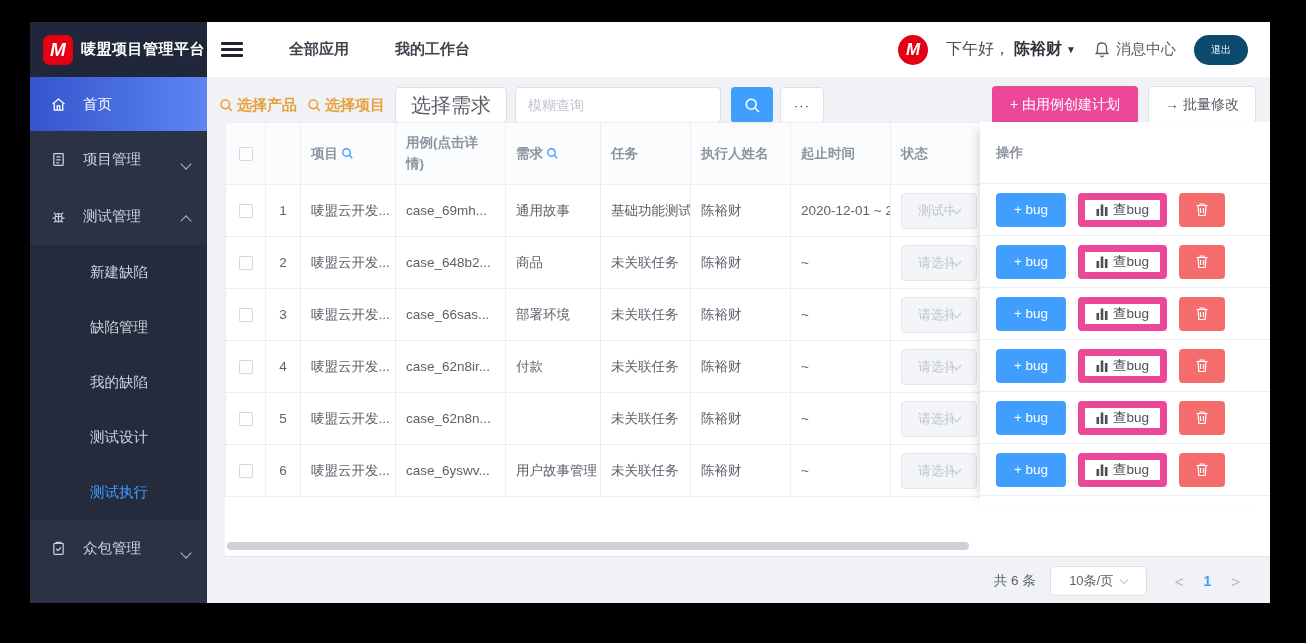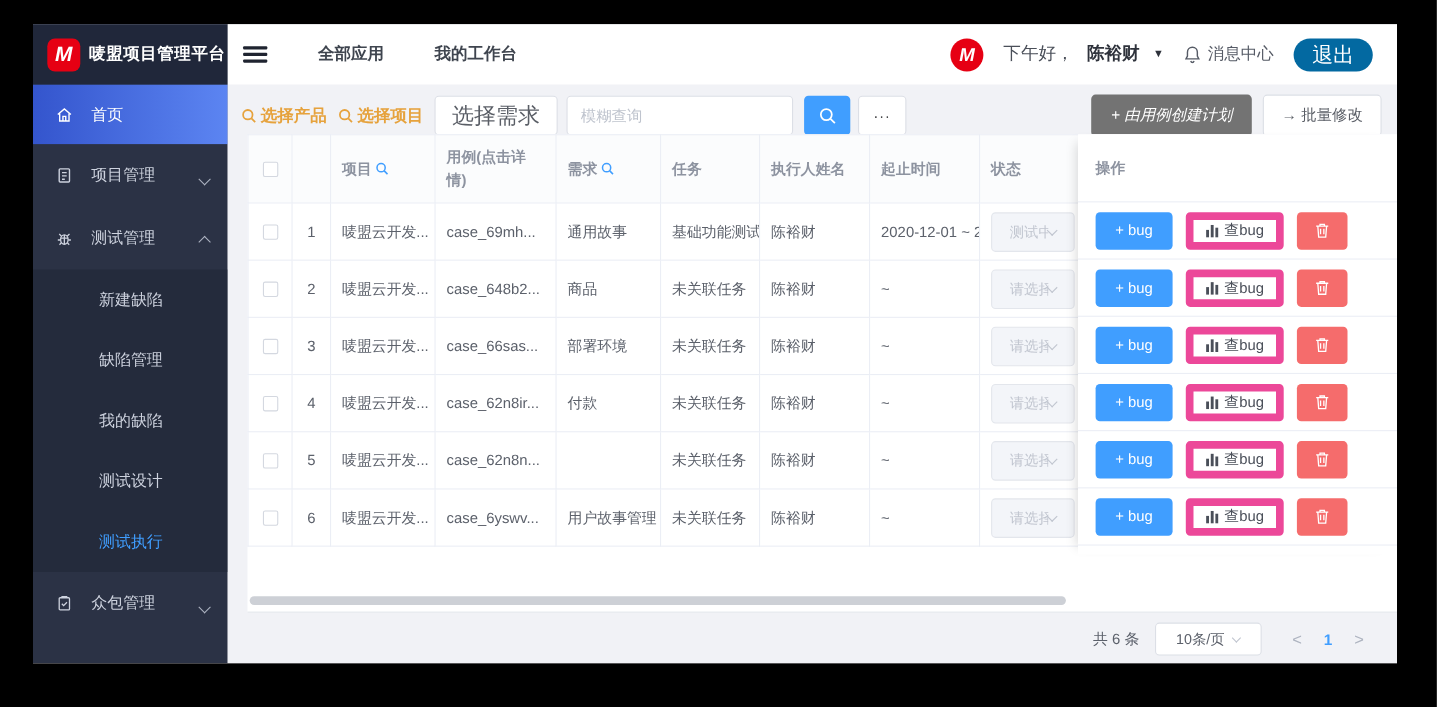--- a/index.html
+++ b/index.html
@@ -38,46 +38,46 @@
   .header { position:absolute; left:177px; top:0; right:0; height:55px; background:#fff;
     display:flex; align-items:center; padding:0 22px 0 14px; }
   .hamburger { width:22px; height:15px; display:flex; flex-direction:column;
     justify-content:space-between; cursor:pointer; }
   .hamburger div { height:3px; background:#1f2430; border-radius:1px; }
   .head-tab { font-size:15px; color:#3f454f; font-weight:600; margin-left:46px; cursor:pointer; }
   .head-right { margin-left:auto; display:flex; align-items:center; gap:18px; }
   .avatar { width:30px; height:30px; border-radius:50%; background:#e60013; color:#fff;
     font-weight:bold; font-style:italic; font-size:17px; display:flex; align-items:center;
     justify-content:center; }
-  .greeting { font-size:16px; color:#4a4f59; cursor:pointer; display:flex; align-items:center; gap:12px;}
+  .greeting { font-size:16px; color:#4a4f59; cursor:pointer; display:flex; align-items:center; gap:4px;}
   .greeting b { color:#2e323b; }
   .caret-down { font-size:10px; color:#2e323b; }
   .msg-center { display:flex; align-items:center; gap:6px; font-size:15px; color:#565b66; cursor:pointer;}
-  .btn-logout { background:#0369a1; color:#fff; border:none; border-radius:16px;
-    height:30px; padding:0 17px; font-size:19px; cursor:pointer; }
+  .btn-logout { background:#0c4a6e; color:#fff; border:none; border-radius:16px;
+    height:30px; padding:0 17px; font-size:10px; cursor:pointer; }
 
   
   .main { position:absolute; left:177px; top:55px; right:0; bottom:0; background:#f1f2f6; }
   .toolbar { position:absolute; left:12px; right:14px; top:8px; height:40px;
     display:flex; align-items:center; }
   .filter-link { color:#e6a23c; font-size:15px; font-weight:bold; display:flex;
     align-items:center; gap:3px; margin-right:10px; cursor:pointer; }
   .btn-plain { background:#fff; border:1px solid #dcdfe6; border-radius:4px; height:36px;
     padding:0 15px; font-size:20px; color:#5a5e66; cursor:pointer; }
   .inp { width:206px; height:36px; border:1px solid #dcdfe6; border-radius:4px;
     padding:0 12px; font-size:14px; color:#5a5e66; margin-left:8px; background:#fff; }
   .inp::placeholder { color:#bfc4ce; }
   .btn-search { width:42px; height:36px; background:#409eff; border:none; border-radius:4px;
     margin-left:10px; cursor:pointer; display:flex; align-items:center; justify-content:center; }
   .btn-more { width:44px; height:36px; background:#fff; border:1px solid #dcdfe6;
     border-radius:4px; margin-left:7px; cursor:pointer; font-size:13px; color:#303133;
     letter-spacing:1px; }
   .toolbar-right { margin-left:auto; display:flex; gap:10px; }
-  .btn-primary { background:#737373; color:#fff; border:none; border-radius:4px;
-    height:38px; padding:0 18px; font-size:14px; cursor:pointer;font-style:italic; }
+  .btn-primary { background:#ec4899; color:#fff; border:none; border-radius:4px;
+    height:38px; padding:0 18px; font-size:14px; cursor:pointer; }
   .btn-batch { background:#fff; border:1px solid #dcdfe6; border-radius:4px; height:38px;
     padding:0 16px; font-size:14px; color:#5a5e66; cursor:pointer; }
 
   
   .card { position:absolute; left:18px; right:0; top:45px; height:435px; background:#fff;
     border-bottom:1px solid #e2e5ec; }
   table { border-collapse:collapse; table-layout:fixed; width:1045px; }
   th,td { border:1px solid #ebeef5; font-weight:normal; text-align:left;
     padding:0 10px; font-size:13.5px; color:#5c616b; overflow:hidden; white-space:nowrap; }
   thead th { height:62px; background:#fbfcfd; color:#8d93a0; font-weight:bold; }

